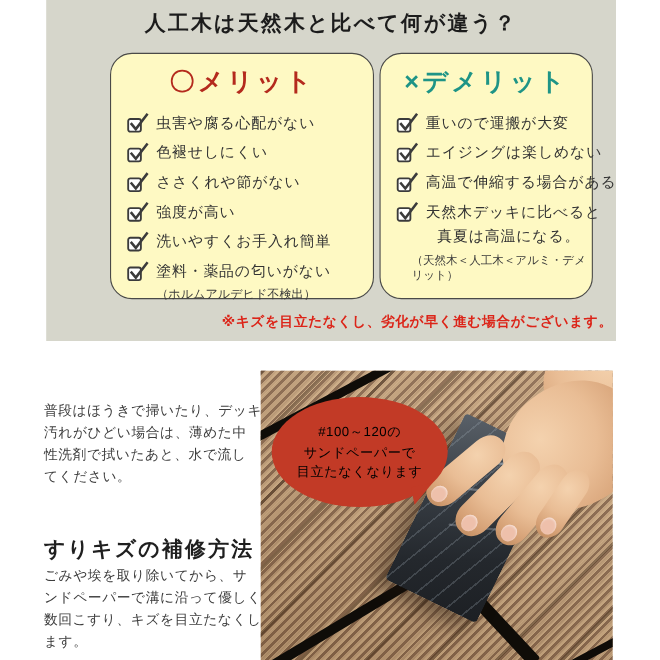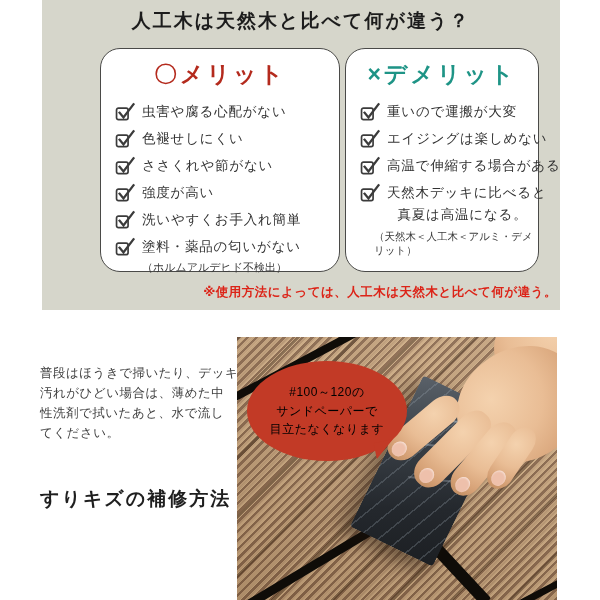--- a/index.html
+++ b/index.html
@@ -6,21 +6,21 @@
   #canvas{position:relative;width:600px;height:600px;background:#ffffff;overflow:hidden;
           font-family:"Liberation Sans","DejaVu Sans",sans-serif;}
 
   
   .panel{position:absolute;left:42px;top:0;width:518px;height:310px;background:#d6d6cb;}
   .main-title{position:absolute;left:0;top:8px;width:518px;text-align:center;
               font-size:19px;font-weight:bold;color:#1c1c1c;letter-spacing:2px;}
   .note{position:absolute;right:3px;top:284px;font-size:12.5px;font-weight:bold;
         color:#dc2418;letter-spacing:0.5px;}
 
-  .box{position:absolute;top:48px;height:224px;background:#ffffff;border:1.4px solid #4a4a48;
+  .box{position:absolute;top:48px;height:224px;background:#fef9c3;border:1.4px solid #4a4a48;
        border-radius:20px;box-sizing:border-box;}
   .box.merit{left:58px;width:240px;}
   .box.demerit{left:303px;width:194px;}
   .box-title{margin-top:10px;text-align:center;font-size:23px;font-weight:bold;letter-spacing:3px;}
   .box.merit .box-title{color:#b42a1d;}
   .box.demerit .box-title{color:#1e9486;}
 
   .list{margin:8px 0 0 14px;}
   .row{display:flex;align-items:center;height:27px;}
   .chk{width:20px;height:20px;flex:0 0 20px;margin-right:7px;overflow:visible;}
@@ -164,31 +164,37 @@
               <rect x="2" y="7" width="15" height="15" rx="2.5"></rect>
               <path d="M6 13 L11 19 L24 2"></path>
             </svg>
           <span>天然木デッキに比べると</span>
         </div>
         <div class="cont-line">真夏は高温になる。</div>
         <div class="subnote wide">（天然木＜人工木＜アルミ・デメリット）</div>
       </div>
     </div>
 
-    <div class="note">※使用方法によっては、人工木は天然木と比べて何が違う。</div>
+    <div class="note">※キズを目立たなくし、劣化が早く進む場合がございます。</div>
   </div>
 
   <div class="body-lines" style="top:363px;">
     <div>普段はほうきで掃いたり、デッキ</div>
     <div>汚れがひどい場合は、薄めた中</div>
     <div>性洗剤で拭いたあと、水で流し</div>
     <div>てください。</div>
   </div>
 
   <div class="h-care" style="top:486px;">すりキズの補修方法</div>
+  <div class="body-lines" style="top:513px;">
+    <div>ごみや埃を取り除いてから、サ</div>
+    <div>ンドペーパーで溝に沿って優しく</div>
+    <div>数回こすり、キズを目立たなくし</div>
+    <div>ます。</div>
+  </div>
 
   <div class="photo">
     <div class="photo-shade"></div>
     <div class="gap gap1"></div>
     <div class="gap gap2"></div>
     <div class="gap gap3"></div>
     <div class="gap gap4"></div>
 
     <div class="sandpaper">
       <div class="streak"></div>

